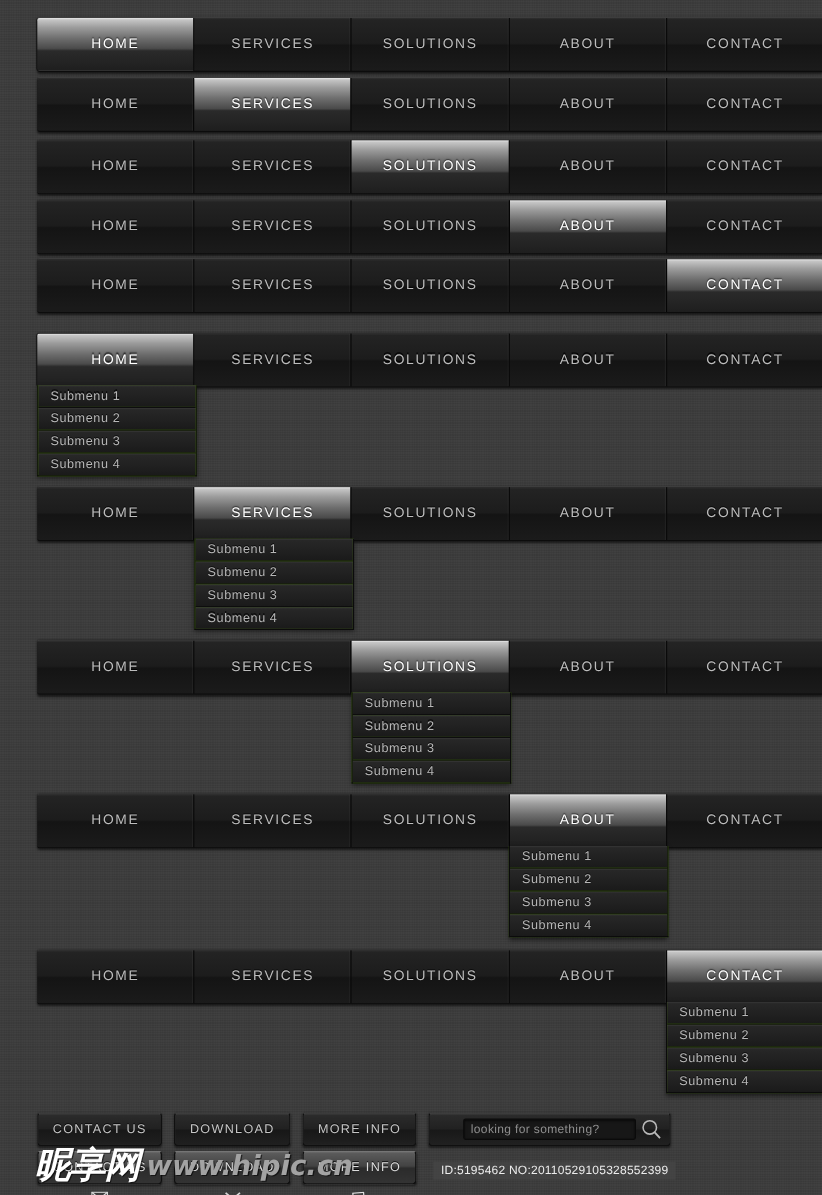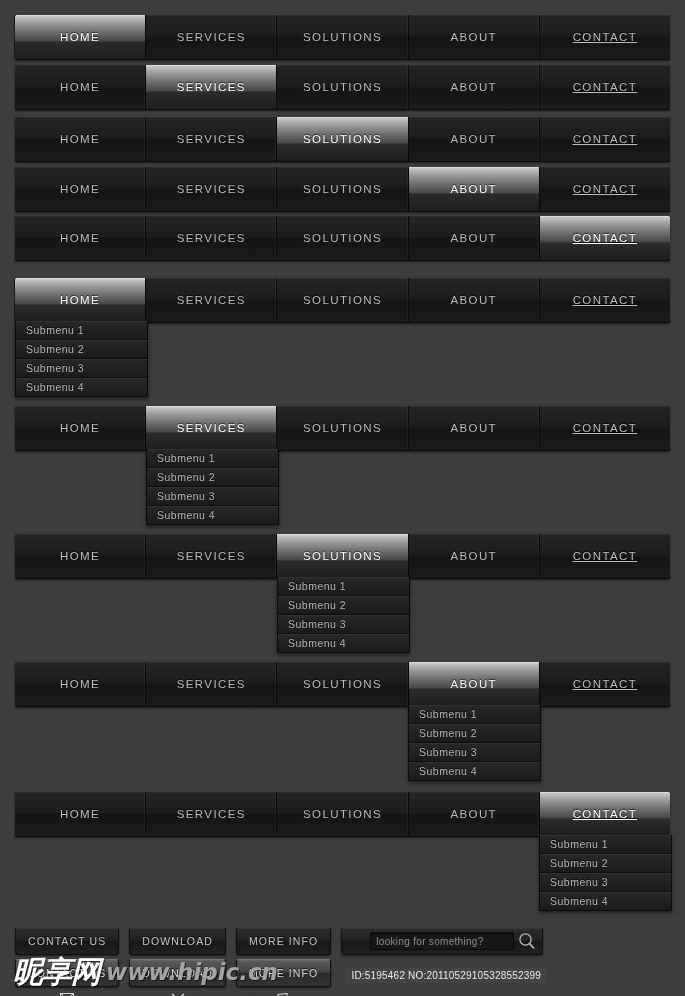--- a/index.html
+++ b/index.html
@@ -15,21 +15,21 @@
     font-family: "Liberation Sans", sans-serif;
     
     background-color: #3b3b3b;
     background-image:
       repeating-linear-gradient(0deg, rgba(255,255,255,0.014) 0px, rgba(255,255,255,0.014) 1px, rgba(0,0,0,0.014) 1px, rgba(0,0,0,0.014) 2px),
       repeating-linear-gradient(90deg, rgba(255,255,255,0.012) 0px, rgba(255,255,255,0.012) 1px, rgba(0,0,0,0.012) 1px, rgba(0,0,0,0.012) 2px);
   }
 
   .stage {
     position: absolute;
-    left: 0; top: 0;
+    left: 16px; top: 0;
     width: 555px;
     height: 996px;
   }
 
   
   .navrow {
     position: absolute;
     left: 15px;
     width: 655px;
     height: 44px;
@@ -57,21 +57,20 @@
     letter-spacing: 1.4px;
     text-shadow: 0 -1px 0 rgba(0,0,0,0.85);
     border-right: 1px solid #0a0a0a;
     box-shadow: inset -1px 0 0 rgba(255,255,255,0.045);
     cursor: pointer;
     user-select: none;
   }
   .tab:last-child {
     border-right: none;
     box-shadow: none;
-    text-decoration: underline;
   }
   .tab.active {
     color: #ffffff;
     background-image:
       linear-gradient(180deg,
         #cfcfcf 0%,
         #9c9c9c 18%,
         #6f6f6f 38%,
         #4a4a4a 58%,
         #2a2a2a 62%,

